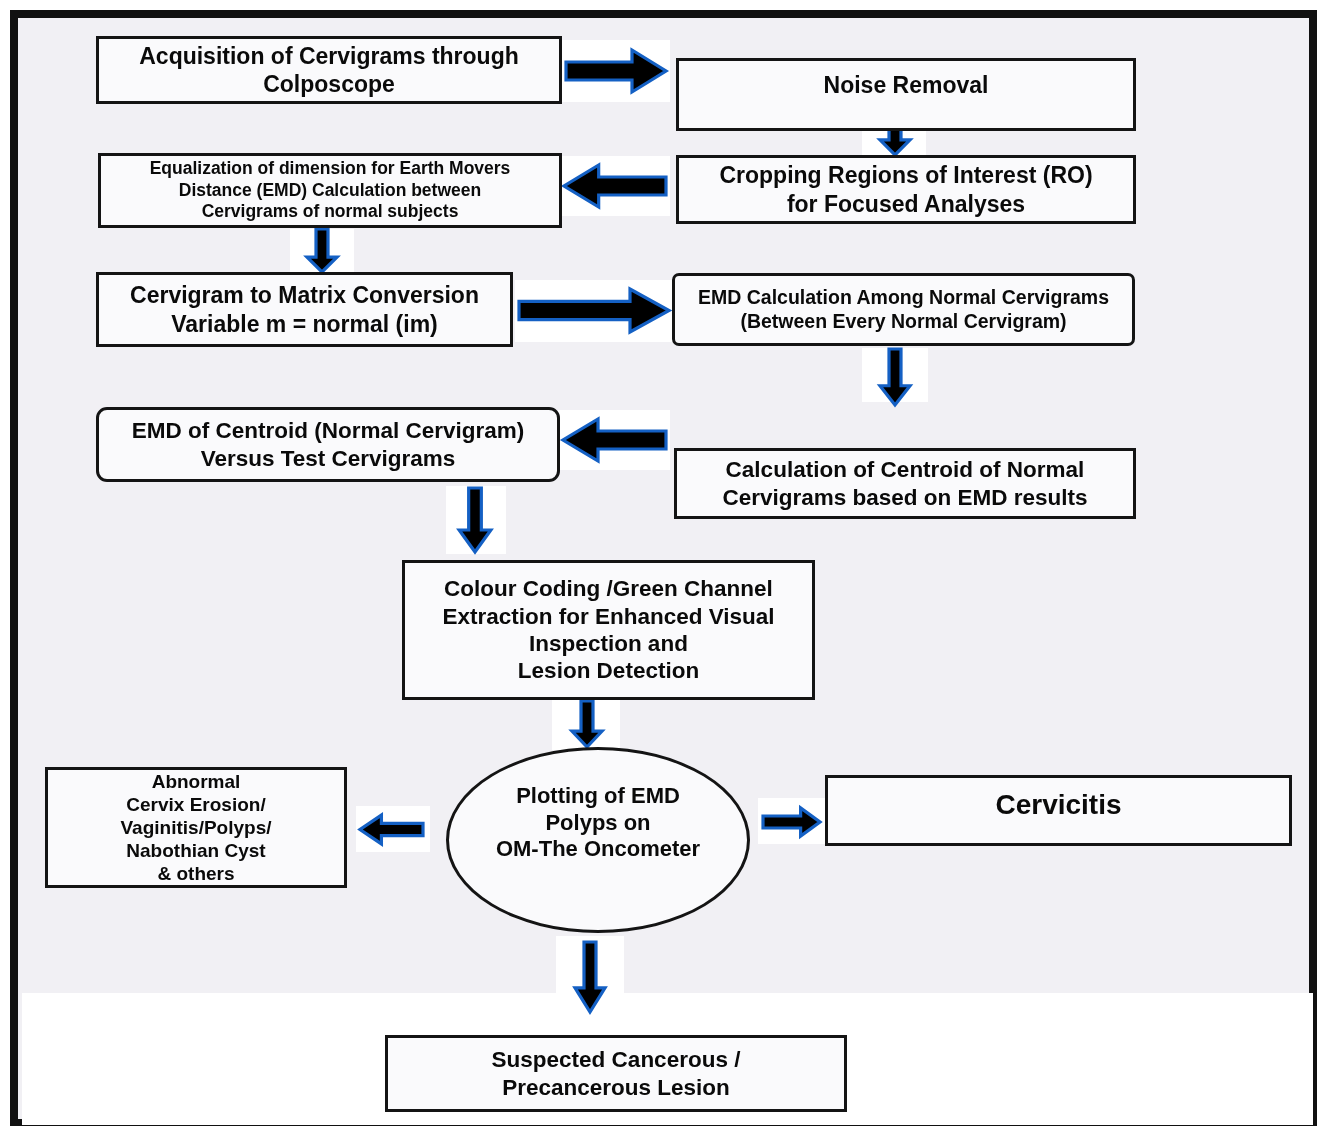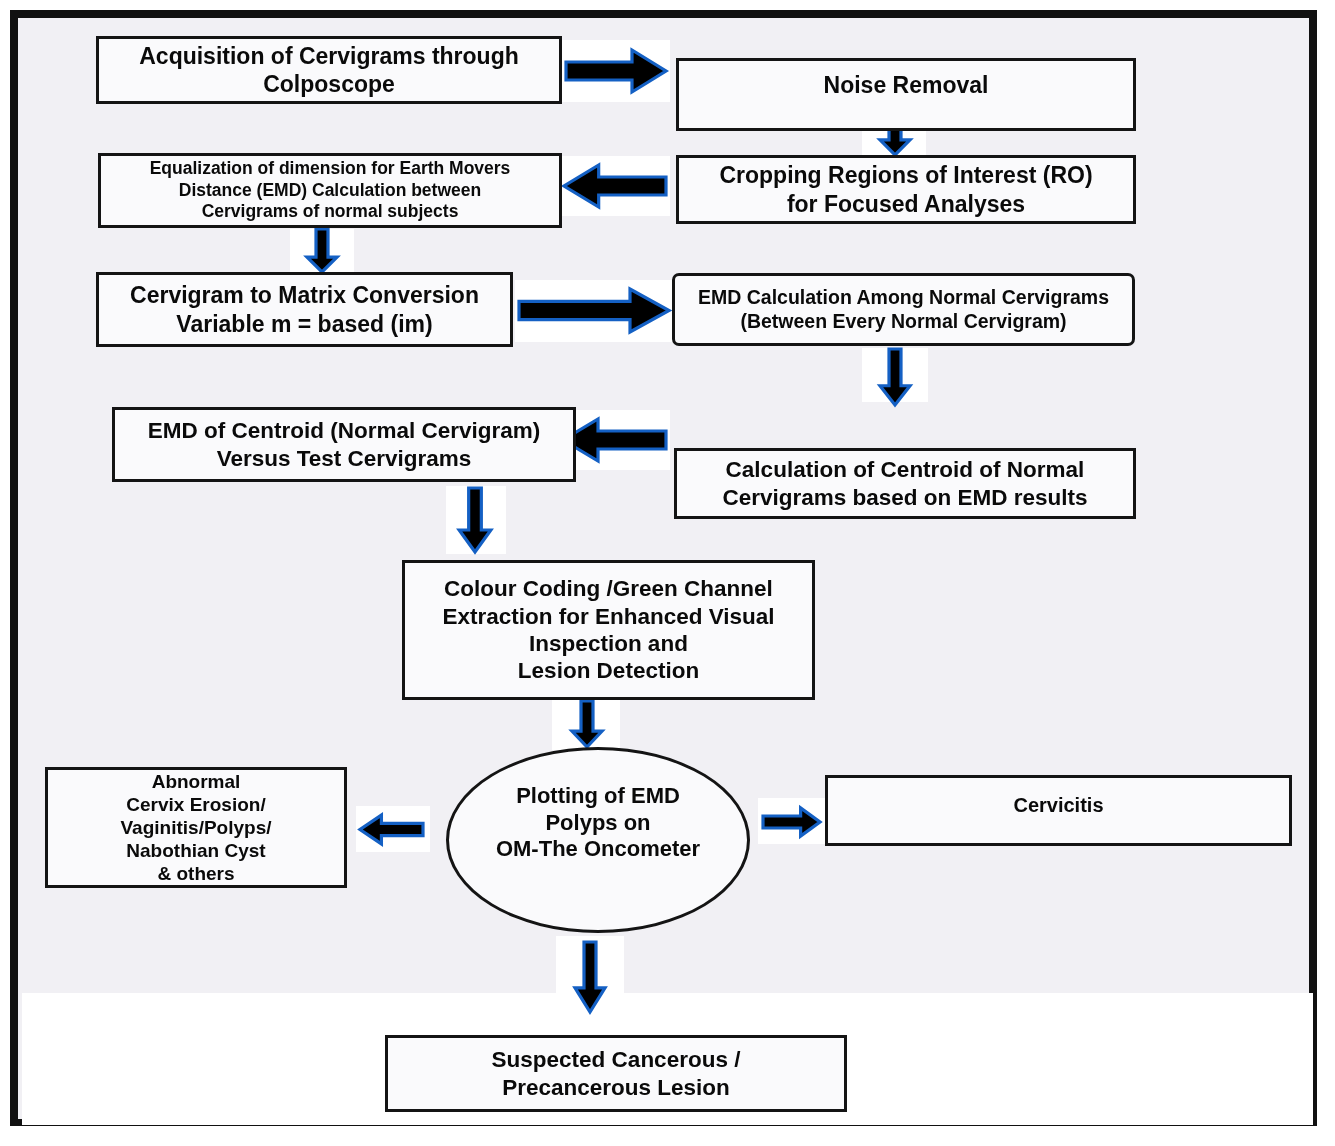--- a/index.html
+++ b/index.html
@@ -129,31 +129,31 @@
     <span class="txt">Cropping Regions of Interest (RO)
 for Focused Analyses</span>
   </div>
   <div class="node" style="left:98px;top:153px;width:464px;height:75px;font-size:17.5px;">
     <span class="txt">Equalization of dimension for Earth Movers
 Distance (EMD) Calculation  between
 Cervigrams of normal subjects</span>
   </div>
   <div class="node" style="left:96px;top:272px;width:417px;height:75px;font-size:23px;">
     <span class="txt">Cervigram to Matrix Conversion
-Variable m = based (im)</span>
+Variable m = normal (im)</span>
   </div>
   <div class="node" style="left:672px;top:273px;width:463px;height:73px;font-size:19.5px;align-items:flex-start;padding-top:10px;border-radius:7px;">
     <span class="txt">EMD Calculation Among Normal Cervigrams
 (Between Every Normal Cervigram)</span>
   </div>
   <div class="node" style="left:674px;top:408px;width:462px;height:71px;font-size:22.5px;margin-top:40px;">
     <span class="txt">Calculation of Centroid of Normal
 Cervigrams based on EMD results</span>
   </div>
-  <div class="node" style="left:112px;top:407px;width:464px;height:75px;font-size:22.5px;">
+  <div class="node" style="left:96px;top:407px;width:464px;height:75px;font-size:22.5px;border-radius:11px;">
     <span class="txt">EMD of Centroid (Normal Cervigram)
 Versus Test Cervigrams</span>
   </div>
   <div class="node" style="left:402px;top:560px;width:413px;height:140px;font-size:22.5px;justify-content:center;">
     <span class="txt">Colour Coding /Green Channel
 Extraction for Enhanced Visual
 Inspection and
 Lesion Detection</span>
   </div>
   <div class="node ellipse" style="left:446px;top:747px;width:304px;height:186px;font-size:22px;padding-bottom:34px;">
@@ -161,20 +161,20 @@
 Polyps on
 OM-The Oncometer</span>
   </div>
   <div class="node" style="left:45px;top:767px;width:302px;height:121px;font-size:19px;">
     <span class="txt">Abnormal
 Cervix Erosion/
 Vaginitis/Polyps/
 Nabothian Cyst
 &amp; others</span>
   </div>
-  <div class="node" style="left:825px;top:775px;width:467px;height:71px;font-size:20px;padding-bottom:10px;">
+  <div class="node" style="left:825px;top:775px;width:467px;height:71px;font-size:28px;padding-bottom:10px;">
     <span class="txt">Cervicitis</span>
   </div>
   <div class="node" style="left:385px;top:1035px;width:462px;height:77px;font-size:22.5px;">
     <span class="txt">Suspected Cancerous /
 Precancerous Lesion</span>
   </div>
 </div>
 
 </body></html>

